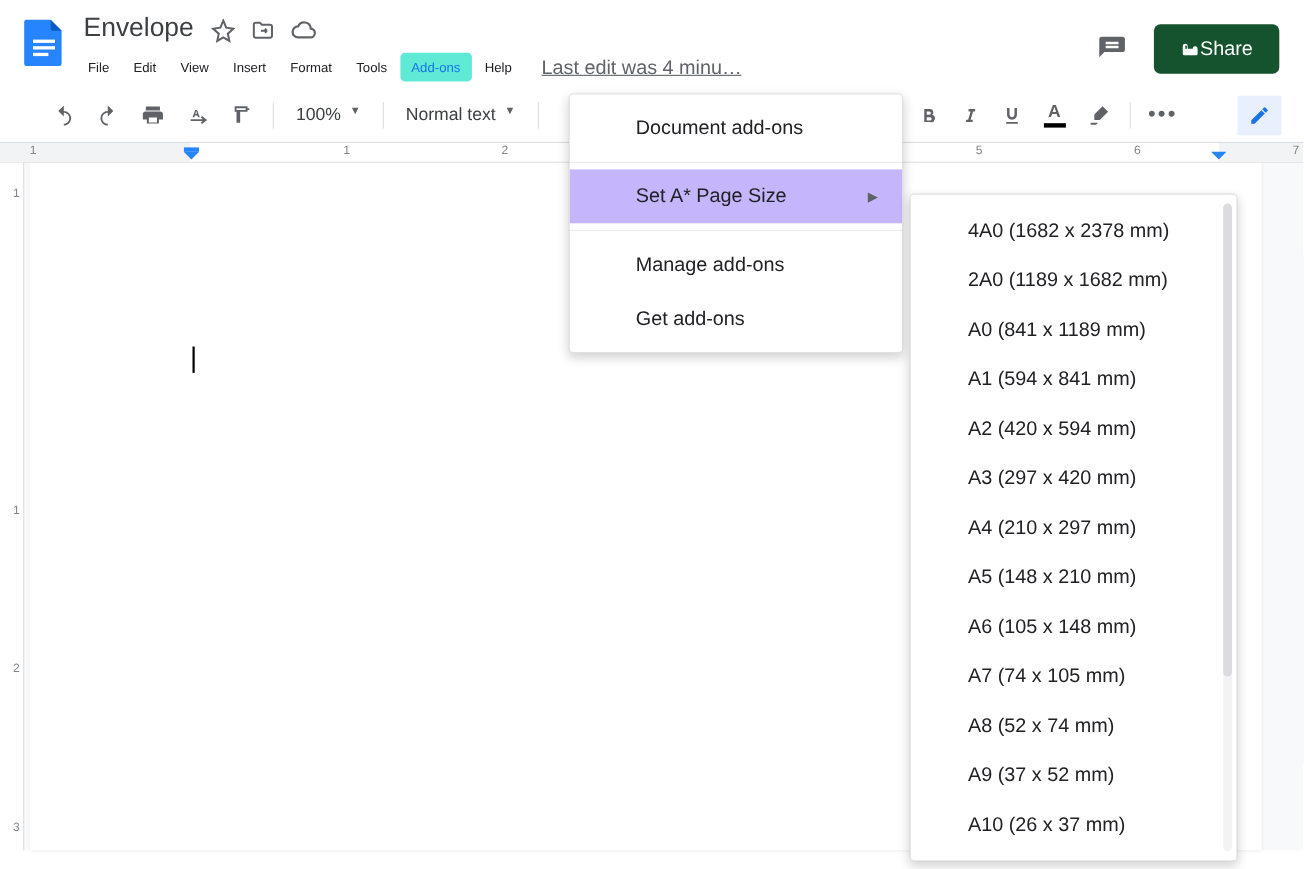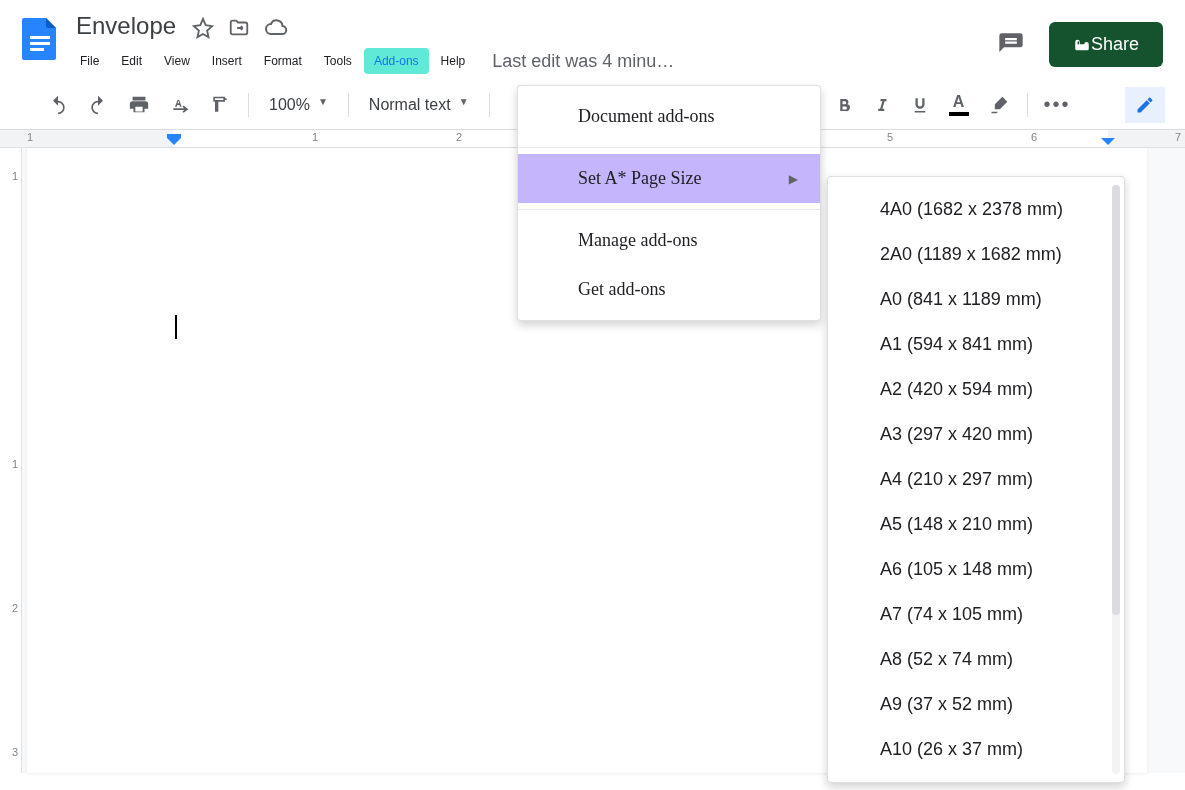--- a/index.html
+++ b/index.html
@@ -9,21 +9,21 @@
 .docs-logo { width: 60px; height: 60px; display: flex; align-items: center; justify-content: center; padding: 5px; }
 .docs-logo svg { width: 48px; height: 48px; }
 .title-area { flex: 1; padding-top: 2px; }
 .title-row { display: flex; gap: 4px; padding-left: 0; height: 36px; }
 .doc-title { font-size: 24px; color: #3c4043; padding: 2px 6px; }
 .title-icons { display: flex; gap: 14px; color: #5f6368; margin-left: 6px; }
 .title-icons span { cursor: pointer; display:flex; align-items:center; }
 .menubar { display: flex; gap: 2px; padding: 2px 0 6px 0; align-items:center; }
 .menubar-item { font-size: 12px; color: #202124; padding: 6px 10px; border-radius: 4px; cursor: pointer; }
 .menubar-item.active { background: #5eead4; color:#1a73e8; }
-.last-edit { font-size: 18px; color: #5f6368; cursor: pointer; margin-left: 15px; white-space: nowrap; overflow: hidden; text-overflow: ellipsis; max-width: 210px; }
+.last-edit { font-size: 18px; color: #5f6368; text-decoration: underline; cursor: pointer; margin-left: 15px; white-space: nowrap; overflow: hidden; text-overflow: ellipsis; max-width: 210px; }
 .header-right { display: flex; align-items: center; gap: 24px; padding-right: 12px; padding-top:14px; }
 .comment-icon { color: #5f6368; cursor: pointer; }
 .share-btn { background: #14532d; color: #fff; border: none; border-radius: 6px; padding: 12px 24px; font-size: 18px; font-weight: 500; display: flex; align-items: center; gap: 0; cursor: pointer; }
 
 .toolbar { display: flex; align-items: center; padding: 6px 20px 6px 40px; gap: 4px; border-bottom: 1px solid #dadce0; height: 50px; }
 .tb-btn { padding: 6px 8px; color: #5f6368; cursor: pointer; display:flex; align-items:center; justify-content:center; border-radius:2px; }
 .tb-sep { width: 1px; height: 24px; background: #dadce0; margin: 0 6px; }
 .tb-dropdown { display: flex; align-items: flex-start; gap: 8px; padding: 6px 10px; color: #3c4043; font-size: 16px; cursor: pointer; }
 .tb-dropdown .arrow { color:#5f6368; font-size:10px; }
 .tb-more { margin-left: 6px; color:#5f6368; font-size:20px; letter-spacing:2px; cursor:pointer; }
@@ -39,21 +39,21 @@
 .indent-marker.left { left:167px; }
 .indent-marker.right { left:1101px; }
 
 .doc-body { display:flex; height: calc(100% - 165px); background:#f8f9fa; }
 .ruler-v { width:22px; background:#fff; position:relative; font-size:11px; color:#80868b; border-right:1px solid #e0e0e0; overflow:hidden; }
 .ruler-v .tick-label-v { position:absolute; right:3px; transform:translateY(-50%); }
 .page { background:#fff; margin:0 0 0 5px; width:1120px; height:100%; position:relative; box-shadow: 0 1px 3px rgba(0,0,0,.08); }
 .cursor { position:absolute; left:148px; top:167px; width:2px; height:24px; background:#000; }
 
 .dropdown-menu { position:absolute; left:517px; top:85px; width:304px; background:#fff; border:1px solid rgba(0,0,0,.12); border-radius:4px; box-shadow:0 4px 10px rgba(0,0,0,.18); padding:6px 0; z-index:100; }
-.menu-item { padding: 14px 60px 14px 60px; font-size: 18px; color:#202124; cursor:pointer; position:relative;font-family:Liberation Serif, serif; }
+.menu-item { padding: 14px 60px 14px 60px; font-size: 18px; color:#202124; cursor:pointer; position:relative; }
 .menu-item.highlight { background:#c4b5fd; }
 .menu-item .sub-arrow { position:absolute; right:22px; top:50%; transform:translateY(-50%); color:#5f6368; font-size:12px; }
 .menu-sep { height:1px; background:#e8eaed; margin:6px 0; }
 
 .submenu { position:absolute; left:827px; top:176px; width:298px; background:#fff; border:1px solid rgba(0,0,0,.12); border-radius:4px; box-shadow:0 4px 10px rgba(0,0,0,.18); padding:10px 0; z-index:101; max-height:612px; overflow:hidden; }
 .submenu .menu-sub-item { padding: 12px 22px 12px 52px; font-size: 18px; color:#202124; cursor:pointer; }
 .submenu-scroll { position:absolute; right:4px; top:8px; bottom:8px; width:8px; background:#f1f3f4; border-radius:4px; }
 .submenu-scroll-thumb { position:absolute; top:0; left:0; right:0; height:430px; background:#dadce0; border-radius:4px; }
 
 svg { display:block; }

